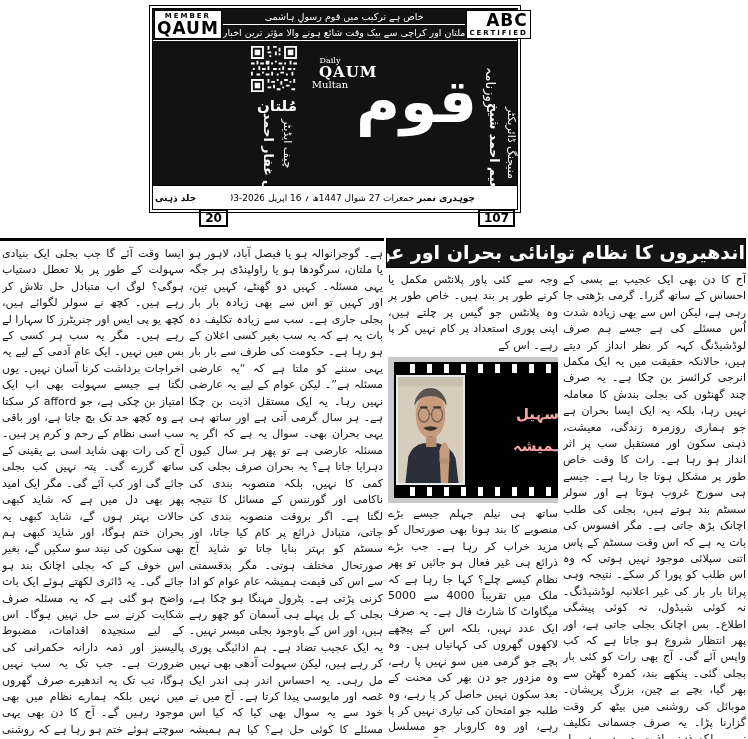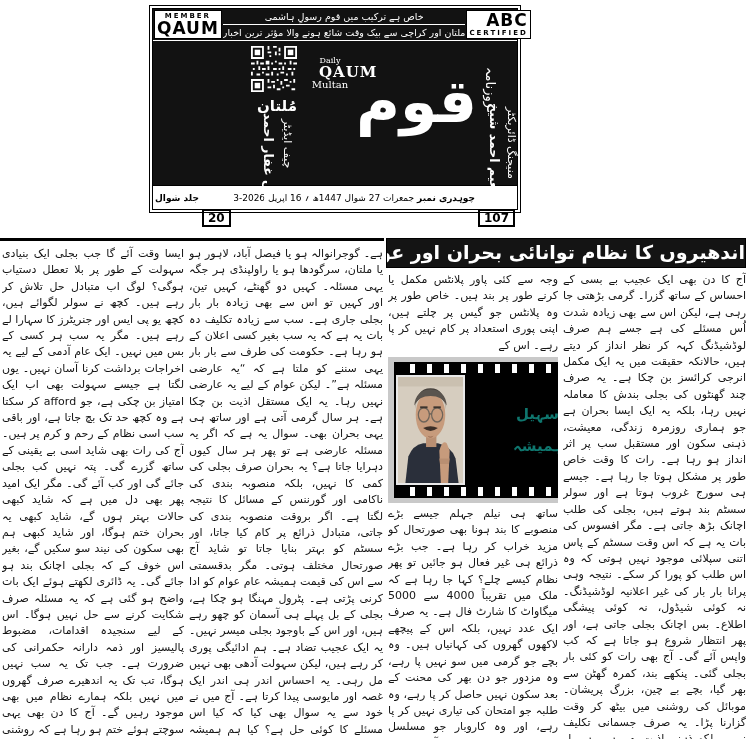--- a/index.html
+++ b/index.html
@@ -60,21 +60,21 @@
   .col-c { left:388px; top:272px; width:170px; height:467px; }
   .col-b { left:189px; top:246px; width:194px; height:493px; }
   .col-a { left:2px;   top:246px; width:182px; height:493px; }
   
   .film { width:180px; height:146px; margin:3px -10px 3px 0; background:#c9c9c9; padding:5px 6px; direction:ltr; }
   .film-inner { width:100%; height:100%; background:#000; display:flex; flex-direction:column; }
   .sprockets { height:9px; background:repeating-linear-gradient(to right, #000 0 6px, #fff 6px 11px, #000 11px 17px); background-position:4px 0; margin:2px 6px; }
   .film-mid { flex:1; display:flex; }
   .photo { width:92px; margin-left:2px; border:2px solid #e8e8e8; background:#cfc6b8; }
   .photo svg { display:block; width:100%; height:100%; }
-  .name-panel { flex:1; display:flex; flex-direction:column; align-items:center; justify-content:center; gap:16px; color:#0f766e; font-size:15px; font-weight:bold; direction:rtl;margin-left:48px; }
+  .name-panel { flex:1; display:flex; flex-direction:column; align-items:center; justify-content:center; gap:16px; color:#fca5a5; font-size:15px; font-weight:bold; direction:rtl;margin-left:48px; }
 </style>
 </head>
 <body>
 
 <div class="masthead">
   <div class="masthead-inner">
     <div class="mh-top">
       <div class="badge badge-cpne">
         <div class="small">MEMBER</div>
         <div class="big">QAUM</div>
@@ -107,21 +107,21 @@
       </div>
       <div class="multan-ur">مُلتان</div>
       <div class="qaum-title">قوم</div>
       <div class="vtext rozanama">روزنامہ</div>
       <div class="vtext md-label">منیجنگ ڈائریکٹر</div>
       <div class="vtext md-name">نعیم احمد شیخ</div>
       <div class="vtext ce-label">چیف ایڈیٹر</div>
       <div class="vtext ce-name">میاں غفار احمد</div>
     </div>
     <div class="mh-date">
-      <span class="label">جلد شوال</span>
+      <span class="label">جلد ذہنی</span>
       <span class="numbox">20</span>
       <span class="datetext">جمعرات 27 شوال 1447ھ ؍ 16 اپریل 2026-03 بمطابق 8 صفحات قیمت 30 روپے</span>
       <span class="label">چوہدری نمبر</span>
       <span class="numbox">107</span>
     </div>
   </div>
 </div>
 
 <div class="top-rule"></div>
 

